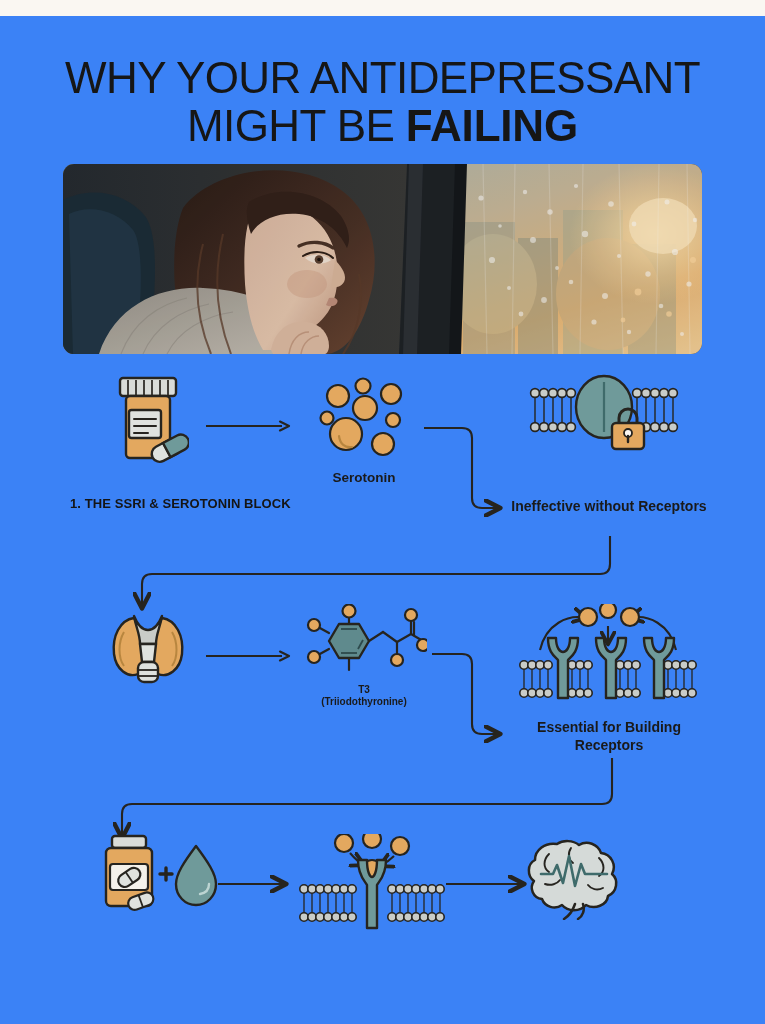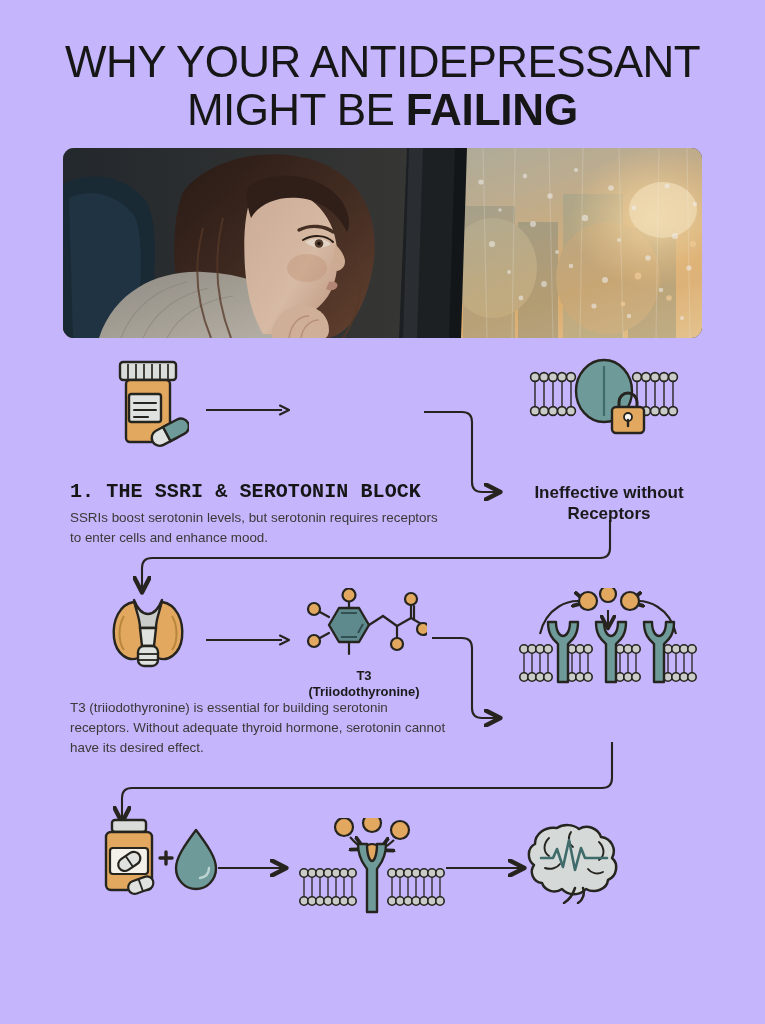--- a/index.html
+++ b/index.html
@@ -12,21 +12,22 @@
     height: 1024px;
     font-family: "Liberation Sans", sans-serif;
     color: #1d1d1b;
     overflow: hidden;
     position: relative;
   }
 
   .page {
     position: absolute;
     inset: 0;
-    background: #c4b5fd;
+    background: #3b82f6;
+    margin-top: 16px;
   }
 
   
   .title-block {
     position: absolute;
     left: 0; right: 0;
     top: 38px;
     text-align: center;
   }
   .title-line {
@@ -74,58 +75,57 @@
   .slot-c { left: 508px; width: 200px; }
 
   .icon-cap {
     font-size: 13.5px;
     font-weight: 700;
     text-align: center;
     line-height: 1.22;
     margin-top: 4px;
     color: #1a1a1a;
   }
-  .icon-cap.small { font-size: 13px; }
+  .icon-cap.small { font-size: 10px; }
 
   .arrow-inline {
     position: absolute;
     top: 46px;
     height: 12px;
   }
   .arrow-1 { left: 206px; width: 86px; }
 
   
   .text-block { position: absolute; left: 70px; right: 60px; }
   .tb-1 { top: 480px; }
   .tb-2 { top: 698px; }
   .tb-3 { top: 918px; }
 
   .sec-head {
-    font-size: 20px;
+    font-size: 13px;
     font-weight: 800;
     letter-spacing: 0.1px;
     color: #151515;
     margin: 0 0 5px 0;
-    font-family: Liberation Mono, monospace;
   }
   .sec-body {
     font-size: 13.4px;
     line-height: 1.5;
     color: #3a3a38;
     margin: 0;
     max-width: 380px;
   }
 
   
   .cap-right {
     position: absolute;
     left: 508px;
     width: 202px;
     text-align: center;
-    font-size: 17px;
+    font-size: 14px;
     font-weight: 700;
     line-height: 1.25;
     color: #1a1a1a;
   }
   .cap-r1 { top: 482px; }
   .cap-r2 { top: 703px; }
   .cap-r3 { top: 920px; }
 
   
   .connectors {
@@ -341,20 +341,36 @@
             <path d="M60 69 L76 69 A8 8 0 0 1 76 85 L60 85 Z" fill="#6f9a9a" stroke="#26241f" stroke-width="2.4"></path>
           </g>
         </svg>
       </div>
 
       <svg class="arrow-inline arrow-1" viewBox="0 0 86 12">
         <line x1="0" y1="6" x2="76" y2="6" stroke="#26241f" stroke-width="2.2"></line>
         <path d="M74 1.6 L83 6 L74 10.4" fill="none" stroke="#26241f" stroke-width="2.2" stroke-linecap="round" stroke-linejoin="round"></path>
       </svg>
 
+      <div class="icon-slot slot-b">
+        <svg class="ic" width="102" height="92" viewBox="0 0 102 92">
+          <g fill="#e3a85f" stroke="#26241f" stroke-width="2.2">
+            <circle cx="25" cy="22" r="11"></circle>
+            <circle cx="50" cy="12" r="7.5"></circle>
+            <circle cx="78" cy="20" r="10"></circle>
+            <circle cx="52" cy="34" r="12"></circle>
+            <circle cx="14" cy="44" r="6.5"></circle>
+            <circle cx="80" cy="46" r="7"></circle>
+            <circle cx="33" cy="60" r="16"></circle>
+            <circle cx="70" cy="70" r="11"></circle>
+          </g>
+          <path d="M26 62 C27 70 32 74 39 73" fill="none" stroke="#b8863f" stroke-width="2.2" stroke-linecap="round"></path>
+        </svg>
+        <div class="icon-cap">Serotonin</div>
+      </div>
 
       <div class="icon-slot slot-c">
         <svg class="ic" width="190" height="84" viewBox="0 0 190 84">
 
           <g>
             <g stroke="#26241f" stroke-width="1.4">
               <line x1="22" y1="20" x2="22" y2="52"></line>
                 <line x1="31" y1="20" x2="31" y2="52"></line>
               <line x1="40" y1="20" x2="40" y2="52"></line>
                 <line x1="49" y1="20" x2="49" y2="52"></line>
@@ -405,21 +421,20 @@
           <path d="M115 62 L115 68" stroke="#26241f" stroke-width="2.4" stroke-linecap="round"></path>
         </svg>
       </div>
     </div>
   </div>
 
   <div class="cap-right cap-r1">Ineffective without Receptors</div>
 
   <div class="text-block tb-1">
     <h2 class="sec-head">1. THE SSRI &amp; SEROTONIN BLOCK</h2>
-    <p class="sec-body">SSRIs boost serotonin levels, but serotonin requires receptors to enter cells and enhance mood.</p>
   </div>
 
   <div class="sec sec-2">
     <div class="icon-row">
 
       <div class="icon-slot slot-a">
         <svg class="ic" width="88" height="88" viewBox="0 0 88 88">
 
           <path d="M30 14 C16 16 8 32 10 50 C12 66 24 74 34 70 C42 66 42 50 38 38 C35 28 34 20 30 14 Z" fill="#e3a85f" stroke="#26241f" stroke-width="2.4" stroke-linejoin="round"></path>
           <path d="M58 14 C72 16 80 32 78 50 C76 66 64 74 54 70 C46 66 46 50 50 38 C53 28 54 20 58 14 Z" fill="#e3a85f" stroke="#26241f" stroke-width="2.4" stroke-linejoin="round"></path>
@@ -547,23 +562,23 @@
           <g fill="#6f9a9a" stroke="#26241f" stroke-width="2.4" stroke-linejoin="round">
             <path d="M38 34 C38 48 44 52 48 56 L48 94 L58 94 L58 56 C62 52 68 48 68 34 L60 34 C60 44 56 48 53 48 C50 48 46 44 46 34 Z"></path>
             <path d="M86 34 C86 48 92 52 96 56 L96 94 L106 94 L106 56 C110 52 116 48 116 34 L108 34 C108 44 104 48 101 48 C98 48 94 44 94 34 Z"></path>
             <path d="M134 34 C134 48 140 52 144 56 L144 94 L154 94 L154 56 C158 52 164 48 164 34 L156 34 C156 44 152 48 149 48 C146 48 142 44 142 34 Z"></path>
           </g>
         </svg>
       </div>
     </div>
   </div>
 
+  <div class="cap-right cap-r2">Essential for Building Receptors</div>
 
   <div class="text-block tb-2">
-    <p class="sec-body">T3 (triiodothyronine) is essential for building serotonin receptors. Without adequate thyroid hormone, serotonin cannot have its desired effect.</p>
   </div>
 
   <div class="sec sec-3">
     <div class="icon-row">
 
       <div class="icon-slot" style="left:96px;width:124px">
         <svg class="ic" width="124" height="80" viewBox="0 0 124 80">
 
           <rect x="16" y="2" width="34" height="12" rx="3" fill="#d9dcd8" stroke="#26241f" stroke-width="2.4"></rect>
           <rect x="10" y="14" width="46" height="58" rx="5" fill="#e3a85f" stroke="#26241f" stroke-width="2.4"></rect>

